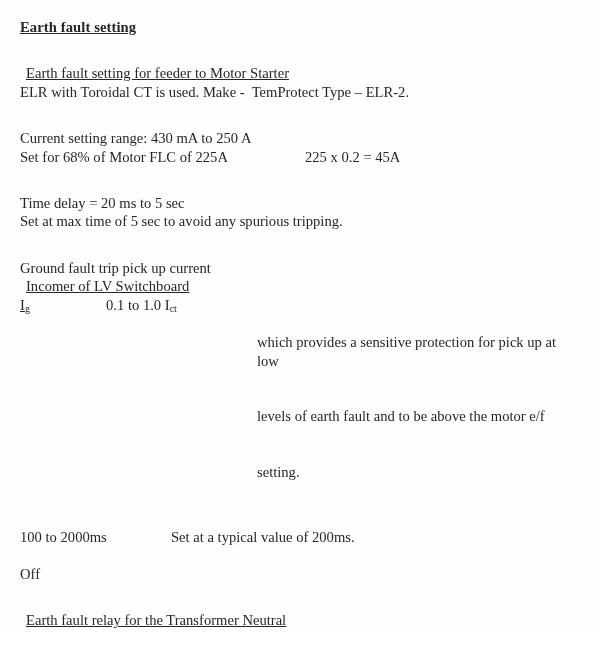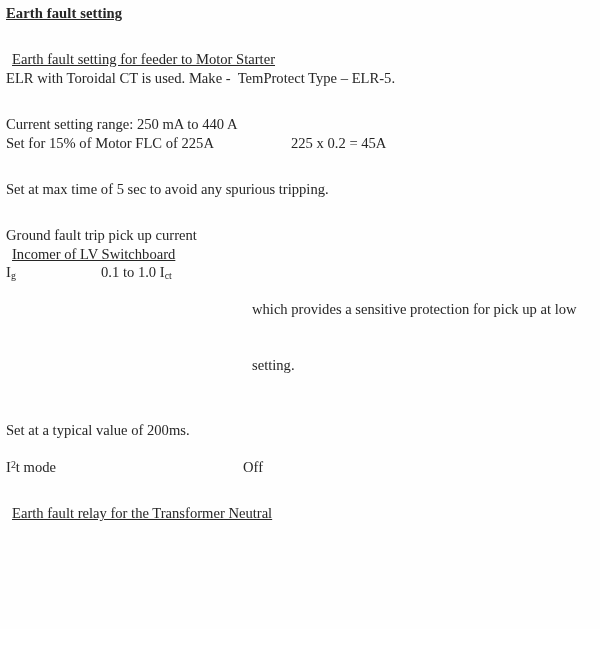--- a/index.html
+++ b/index.html
@@ -12,21 +12,21 @@
     height: 647px;
     overflow: hidden;
     font-family: "Liberation Serif", "DejaVu Serif", serif;
     color: #262626;
   }
   .page {
     position: relative;
     width: 600px;
     height: 629px;
     background: #fefefe;
-    padding: 0;
+    padding: 14px;
     box-sizing: border-box;
   }
   .doc {
     padding: 4px 8px 0 6px;
     font-size: 14.6px;
     line-height: 18.6px;
   }
   .line {
     white-space: pre;
     min-height: 18.6px;
@@ -45,22 +45,22 @@
   .uline {
     text-decoration: underline;
     margin-left: 6px;
   }
   
   .row {
     display: flex;
     align-items: flex-start;
     min-height: 18.6px;
   }
-  .c1 { width: 86px; flex: 0 0 86px; white-space: pre; }
-  .c2 { width: 151px; flex: 0 0 151px; white-space: pre; margin-left: 9px; }
+  .c1 { width: 86px; flex: 0 0 86px; white-space: pre; text-decoration: underline; }
+  .c2 { width: 151px; flex: 0 0 151px; white-space: pre; }
   .c3 { flex: 1 1 auto; white-space: pre-wrap; }
   .c3 .sub { display: block; }
   sub {
     font-size: 0.68em;
     vertical-align: -0.22em;
     line-height: 0;
   }
   sup {
     font-size: 0.68em;
     vertical-align: 0.45em;
@@ -74,64 +74,66 @@
 <div class="page">
   <div class="doc">
 
     <div class="line title">Earth fault setting</div>
 
     <div class="blank"></div>
     <div class="blank-sm"></div>
 
     <div class="line uline">Earth fault setting for feeder to Motor Starter</div>
 
-    <div class="line">ELR with Toroidal CT is used. Make -  TemProtect Type – ELR-5.</div>
+    <div class="line">ELR with Toroidal CT is used. Make -  TemProtect Type – ELR-2.</div>
 
     <div class="blank"></div>
     <div class="blank-sm"></div>
 
-    <div class="line">Current setting range: 250 mA to 440 A</div>
+    <div class="line">Current setting range: 430 mA to 250 A</div>
 
     <div class="row">
-      <span class="sr-col" style="width:285px;flex:0 0 285px;">Set for 15% of Motor FLC of 225A</span>
+      <span class="sr-col" style="width:285px;flex:0 0 285px;">Set for 68% of Motor FLC of 225A</span>
       <span class="sr-col">225 x 0.2 = 45A</span>
     </div>
 
     <div class="blank"></div>
     <div class="blank-sm"></div>
 
+    <div class="line">Time delay = 20 ms to 5 sec</div>
 
     <div class="line">Set at max time of 5 sec to avoid any spurious tripping.</div>
 
     <div class="blank"></div>
     <div class="blank-sm"></div>
 
     <div class="line">Ground fault trip pick up current</div>
 
     <div class="line uline">Incomer of LV Switchboard</div>
 
     <div class="row">
       <span class="c1"><span>I</span><sub>g</sub></span>
       <span class="c2"><span>0.1 to 1.0 I</span><sub>ct</sub></span>
       <span class="c3">
         <span class="sub">which provides a sensitive protection for pick up at low</span>
+        <span class="sub">levels of earth fault and to be above the motor e/f</span>
         <span class="sub">setting.</span>
       </span>
     </div>
 
     <div class="blank-sm"></div>
 
     <div class="row">
+      <span class="c2">100 to 2000ms</span>
       <span class="c3">Set at a typical value of 200ms.</span>
     </div>
 
     <div class="blank"></div>
 
     <div class="row">
-      <span class="c1" style="width:237px;flex:0 0 237px;"><span>I</span><sup>2</sup><span>t mode</span></span>
       <span class="c3">Off</span>
     </div>
 
     <div class="blank"></div>
     <div class="blank-sm"></div>
 
     <div class="line uline">Earth fault relay for the Transformer Neutral</div>
 
   </div>
 </div>

